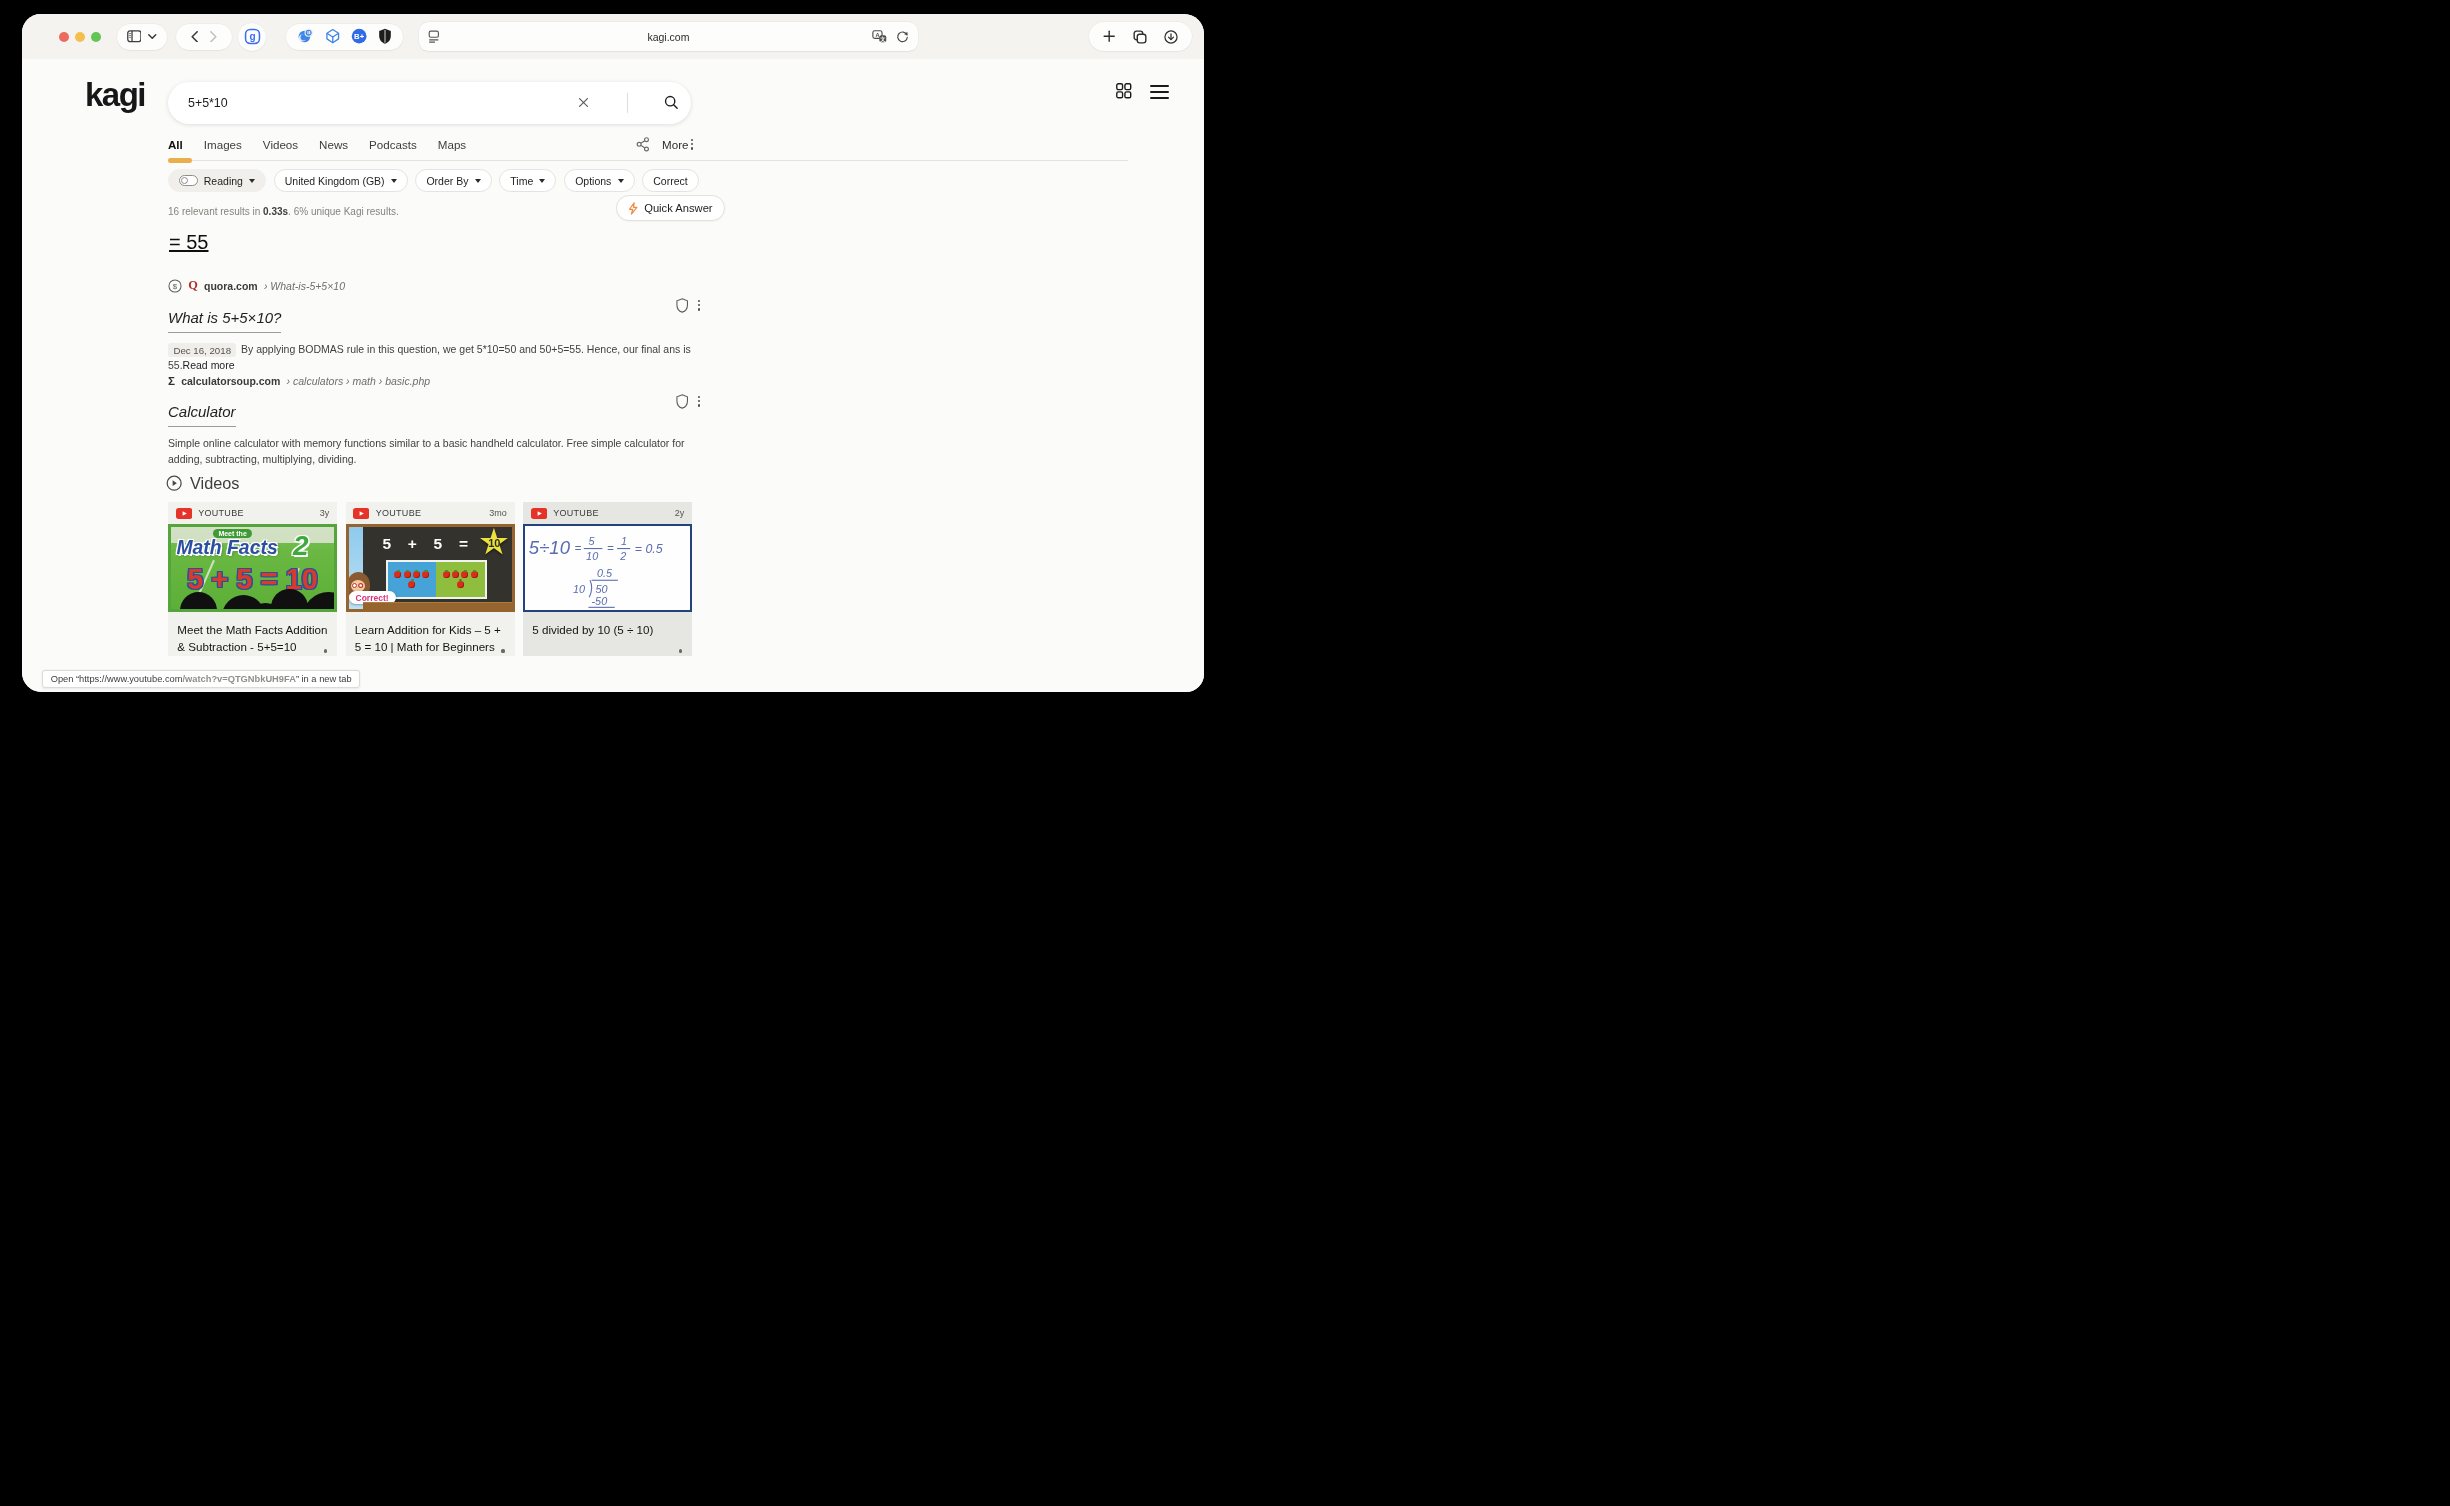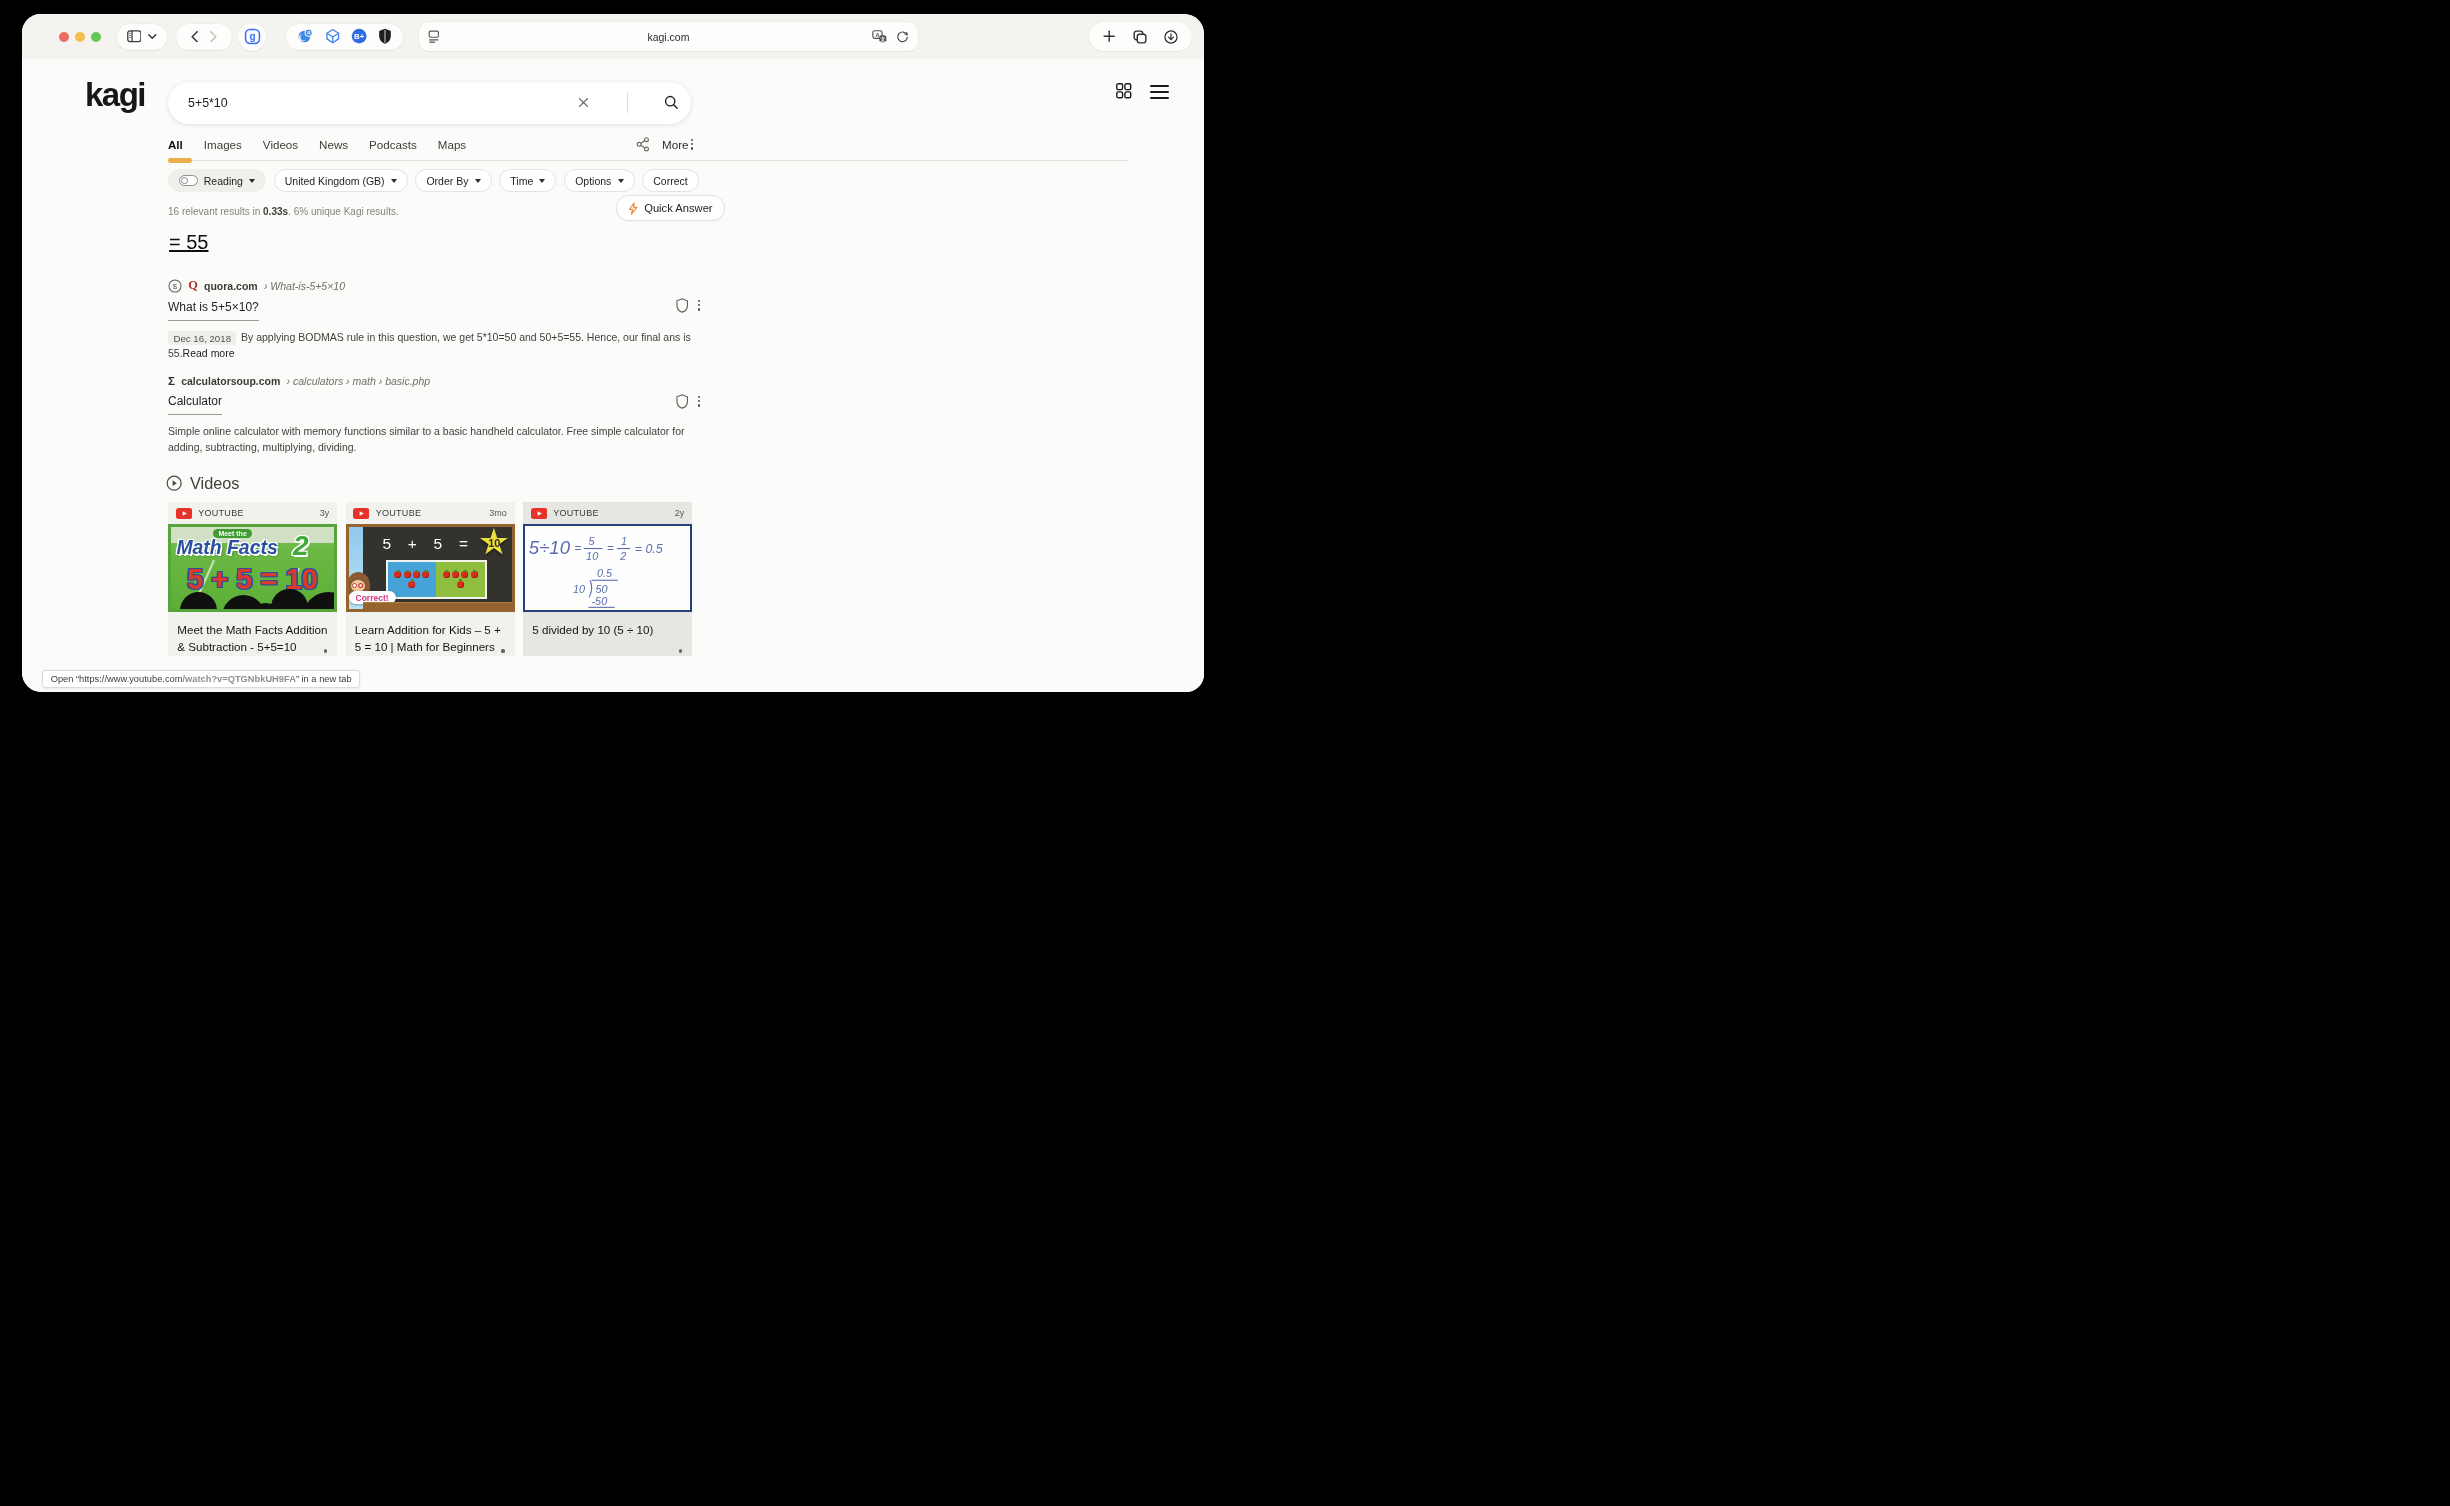--- a/index.html
+++ b/index.html
@@ -73,22 +73,22 @@
             display:flex; align-items:center; gap:6.2px; padding:0 11px; font-size:11.2px; color:#1d1d1d; }
 
   .calc-answer { position:absolute; left:147px; top:172px; font-size:20px; font-weight:500; color:#0f0f0f;text-decoration:underline; }
 
   
   .result { position:absolute; left:146px; width:523px; }
   .r1 { top:219px; } .r2 { top:315px; }
   .src-row { display:flex; align-items:center; gap:6.2px; font-size:10.5px; }
   .src-domain { font-weight:700; color:#3b3b38; }
   .src-path { color:#6f6e69;font-style:italic; }
-  .r-title { display:inline-block; margin-top:7px; font-size:12px; color:#1f1f1f;
-             padding-bottom:6.2px; border-bottom:1.2px solid #9c9c96; }
+  .r-title { display:inline-block; margin-top:16px; font-size:15px; color:#1f1f1f;
+             padding-bottom:6.2px; border-bottom:1.2px solid #9c9c96;font-style:italic; }
   .r-actions { position:absolute; right:-9.3px; top:20px; display:flex; gap:9.3px; align-items:center; }
   .snippet { margin-top:9.3px; font-size:10.5px; line-height:1.5; color:#3f3f3c; }
   .date-badge { background:#efeeea; border-radius:3.1px; padding:1.5px 5.4px; color:#56554f;
                 font-size:9.7px; margin-right:4.6px; }
   .readmore { color:#232323; }
   .dots3 { display:flex; flex-direction:column; gap:1.9px; }
   .dots3 i { width:2.2px; height:2.2px; border-radius:50%; background:#4e4e4c; }
 
   
   .vid-head { position:absolute; left:144px; top:415px; display:flex; align-items:center; gap:7.7px;
@@ -119,21 +119,21 @@
               box-shadow:45px 6.2px 0 3.1px #101010, 91px -3.1px 0 0 #101010, 130px 7.7px 0 7.7px #101010, 67px 12.4px 0 1.5px #101010; }
 
   
   .t2 { background:#33322d; border:3.9px solid #96652f; }
   .t2-sky { position:absolute; left:-3.9px; top:-3.9px; bottom:-3.9px; width:18.6px;
             background:linear-gradient(180deg,#8cc8ec,#bfe3f5); }
   .t2-hair { position:absolute; left:-1.5px; bottom:11px; width:23px; height:26px; border-radius:50% 50% 40% 40%; background:#8a5a33; }
   .t2-face { position:absolute; left:2.3px; bottom:17px; width:14px; height:12.4px; border-radius:50%; background:#f3c9a0; }
   .t2-glass { position:absolute; left:3.1px; bottom:21px; width:5.4px; height:5.4px; border:1.2px solid #c0392b; border-radius:50%;
               box-shadow:6.2px 0 0 -1.2px #fff, 6.2px 0 0 0 #c0392b; background:#fff; }
-  .t2-eq { position:absolute; top:7.7px; left:34px; color:#fff; font-weight:400; font-size:15.5px; letter-spacing:6.2px; }
+  .t2-eq { position:absolute; top:7.7px; left:34px; color:#fff; font-weight:700; font-size:15.5px; letter-spacing:6.2px; }
   .t2-star { position:absolute; top:-6.2px; right:1.5px; font-size:36px; color:#ece23e; text-shadow:0 1.5px 2.3px rgba(0,0,0,.4); }
   .t2-star-num { position:absolute; top:10px; right:11px; font-size:11px; font-weight:700; color:#2e2c22; }
   .t2-panel { position:absolute; left:37px; top:33px; width:101px; height:39px; border:2.3px solid #f2f2ee; display:flex; }
   .t2-half { flex:1; position:relative; display:flex; flex-wrap:wrap; align-content:center; justify-content:center; gap:2.3px; padding:3.1px 6.2px; }
   .t2-half.blue { background:#45a3d8; } .t2-half.green { background:#8fbe3f; }
   .apple { width:7px; height:7px; border-radius:50%; background:#d92b1e; box-shadow:inset -0.8px -0.8px 0 #a31608; position:relative; }
   .apple::before { content:""; position:absolute; top:-1.5px; left:2.3px; width:3.1px; height:1.9px; background:#3f8f2b; border-radius:1.5px; }
   .t2-correct { position:absolute; left:0px; bottom:4.6px; background:#fff; border-radius:7px; padding:1.5px 7px;
                 font-size:8.5px; font-weight:700; color:#d8327c; box-shadow:0 0.8px 2.3px rgba(0,0,0,.35); }
   .t2-tray { position:absolute; bottom:0; left:14px; right:0; height:7px; background:#96652f; border-top:1.5px solid #b07c3e; }

